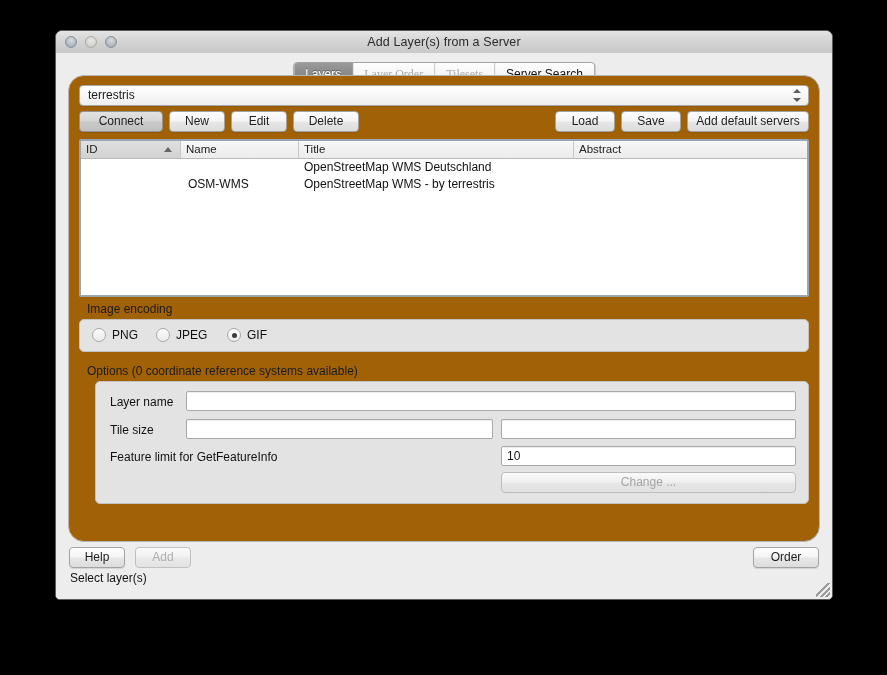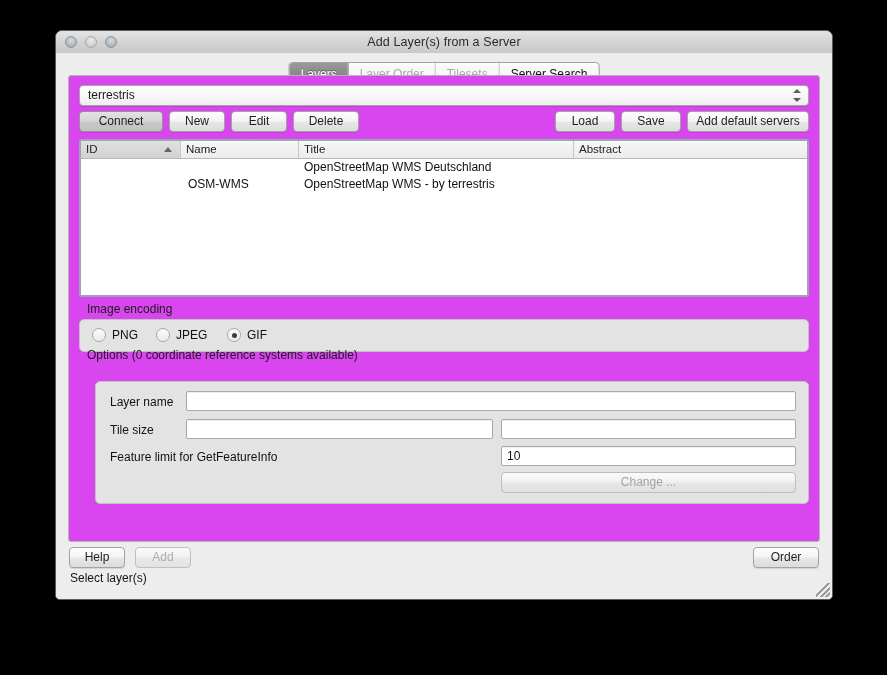--- a/index.html
+++ b/index.html
@@ -94,33 +94,33 @@
     white-space: nowrap;
     background: transparent;
   }
   .tab:last-child { border-right: none; }
   .tab.selected {
     background: linear-gradient(to bottom, #9a9a9a 0%, #898989 50%, #949494 100%);
     color: #ffffff;
     text-shadow: 0 -1px 0 rgba(0,0,0,0.35);
     border-right-color: #8a8a8a;
   }
-  .tab.disabled { color: #a9a9a9; }
+  .tab.disabled { color: #a9a9a9; font-family: Liberation Serif, serif; }
   .tab.strong { color: #101010; }
 
   
   #content-panel {
     position: absolute;
     left: 12px;
     right: 12px;
     top: 22px;
     bottom: 57px;
     border: 1px solid #b5b5b5;
-    border-radius: 3px;
-    background: #d946ef;
+    border-radius: 16px;
+    background: #a16207;
   }
 
   
   #combo {
     position: absolute;
     left: 10px; right: 10px; top: 9px;
     height: 21px;
     background: linear-gradient(to bottom, #ffffff 0%, #f7f7f7 50%, #eeeeee 100%);
     border: 1px solid #a6a6a6;
     border-radius: 4px;
@@ -290,21 +290,21 @@
     line-height: 17px;
     font-size: 12px;
     color: #111111;
     white-space: nowrap;
   }
   #r-png  { left: 12px; }
   #r-jpeg { left: 76px; }
   #r-gif  { left: 147px; }
 
   
-  #opt-label { left: 18px; top: 272px; }
+  #opt-label { left: 18px; top: 288px; }
   #opt-box {
     left: 10px; right: 10px; top: 305px; height: 123px; margin-left: 16px;
   }
   .field-label {
     position: absolute;
     font-size: 12px;
     color: #111111;
     line-height: 17px;
   }
   .textinput {

